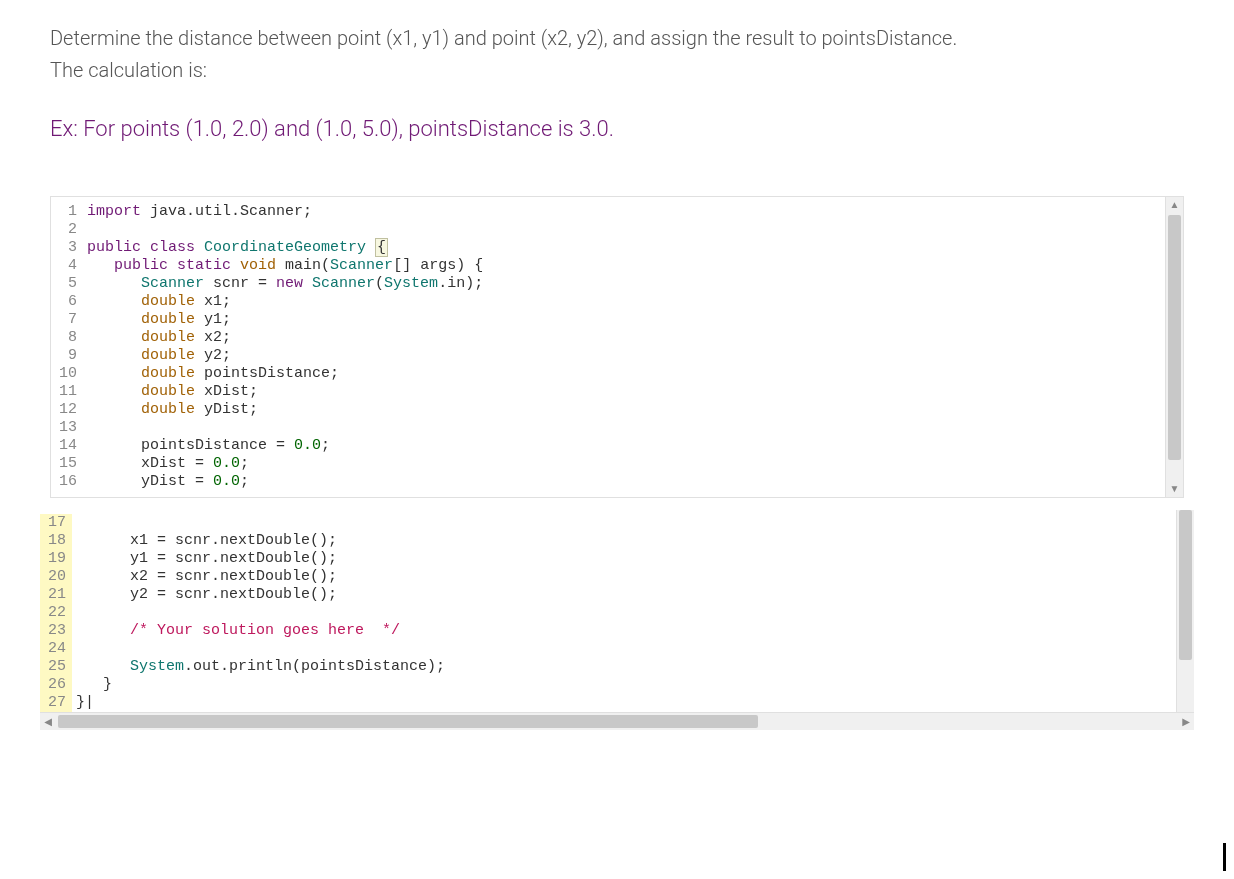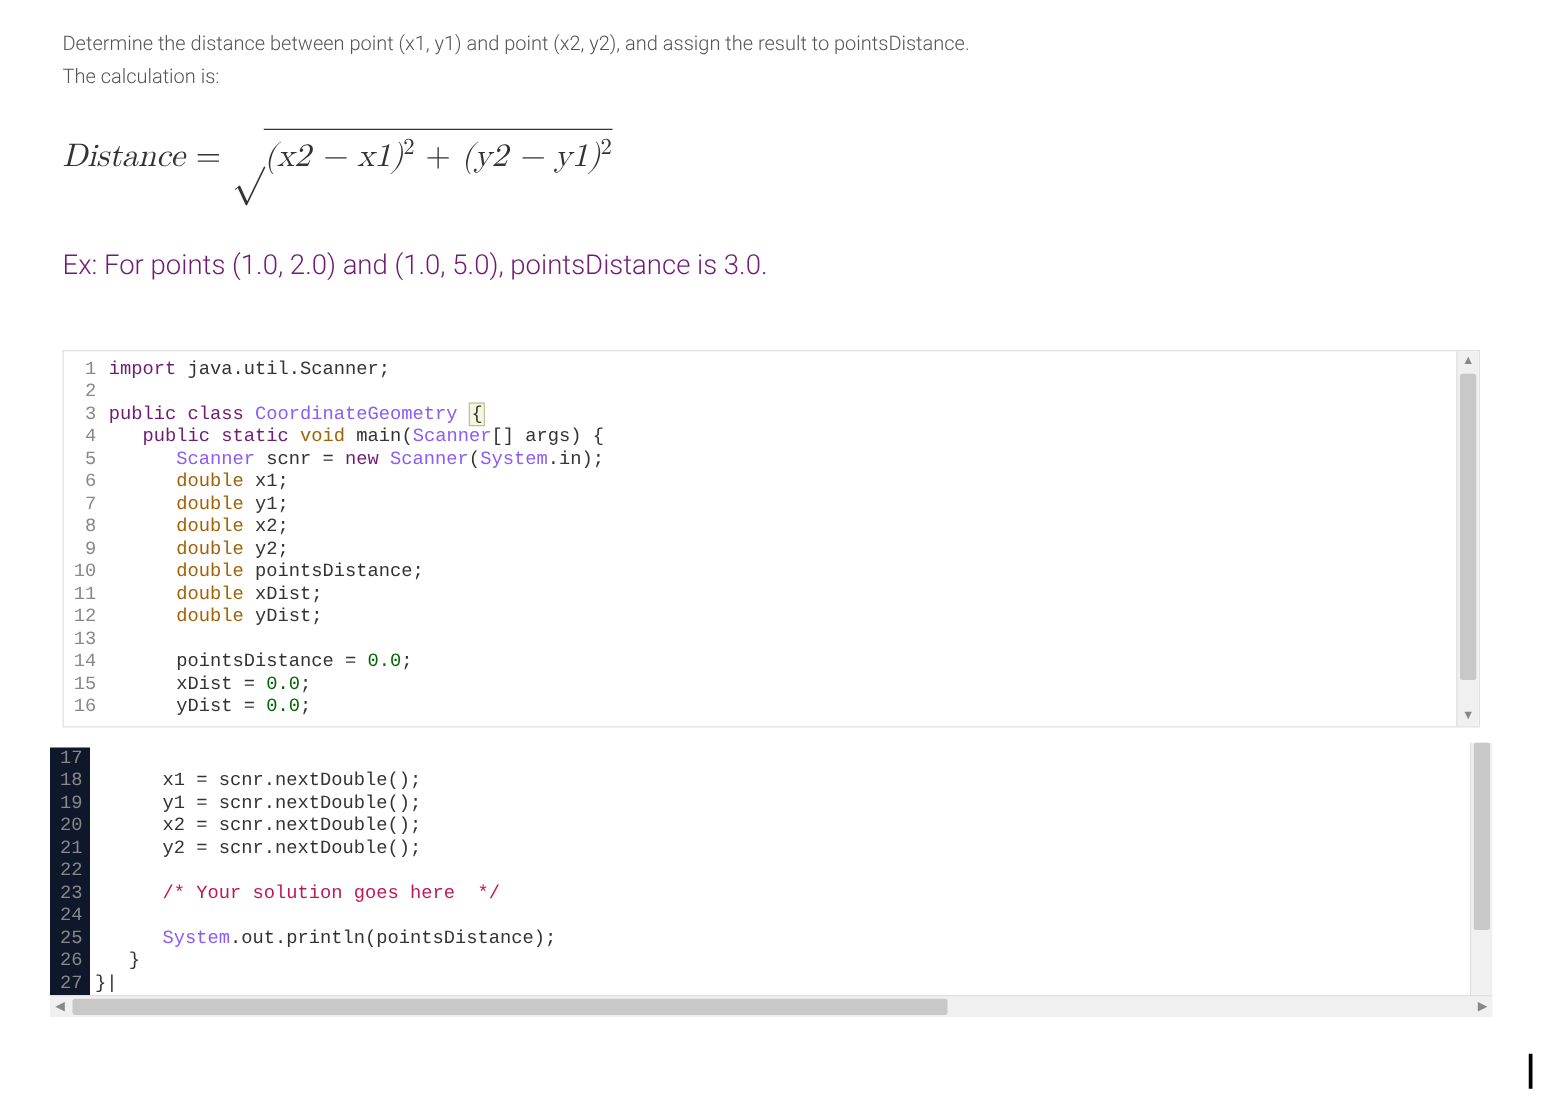--- a/index.html
+++ b/index.html
@@ -8,21 +8,21 @@
     padding: 0;
     font-family: -apple-system, BlinkMacSystemFont, "Segoe UI", Roboto, Arial, sans-serif;
     background: #fff;
     color: #333;
     width: 1234px;
   }
   .container {
     padding: 22px 50px 10px 50px;
   }
   .problem-text {
-    font-size: 16px;
+    font-size: 20px;
     font-weight: 300;
     color: #555;
     line-height: 1.6;
     margin-bottom: 30px;
   }
   .formula {
     font-family: "Cambria Math", "Latin Modern Math", "STIX Two Math", Georgia, serif;
     font-size: 26px;
     color: #333;
     margin-bottom: 55px;
@@ -64,25 +64,25 @@
   .code {
     white-space: pre;
     padding-left: 4px;
     flex: 1;
     overflow: hidden;
   }
   .code-panel.top { margin-bottom: 2px; }
   .code-panel.top .code-area { padding: 6px 0; }
   .code-panel.bottom { border: none; }
   .code-panel.bottom .code-area { padding-top: 4px; }
-  .code-panel.bottom .gutter { background: #0f172a; }
+  .code-panel.bottom .gutter { background: #fef9c3; }
   .kw { color: #701a75; }
   .type { color: #a16207; }
   .num { color: #006400; }
-  .cls { color: #8b5cf6; }
+  .cls { color: #0f766e; }
   .cmt { color: #be185d; }
   .bracket-hl {
     border: 1px solid #c0c0a0;
     background: #f7f7e0;
     padding: 0 1px;
   }
   .vscroll {
     position: absolute;
     right: 0; top: 0; bottom: 0;
     width: 18px;
@@ -137,23 +137,20 @@
 </head>
 <body>
 
 <div class="container">
 
   <div class="problem-text">
     <span>Determine the distance between point (x1, y1) and point (x2, y2), and assign the result to pointsDistance.</span><br>
     <span>The calculation is:</span>
   </div>
 
-  <div class="formula">
-    <span class="ital">Distance</span><span> = </span><span style="font-size:1.2em; vertical-align:-2px;">√</span><span class="sqrt-vinculum"><span class="ital">(x2 − x1)</span><span class="sup">2</span><span> + </span><span class="ital">(y2 − y1)</span><span class="sup">2</span></span>
-  </div>
 
   <div class="example-text">Ex: For points (1.0, 2.0) and (1.0, 5.0), pointsDistance is 3.0.</div>
 
   <div class="code-panel top">
     <div class="code-area">
       <div class="gutter" id="gutter-top" style="white-space: pre;">1
 2
 3
 4
 5

